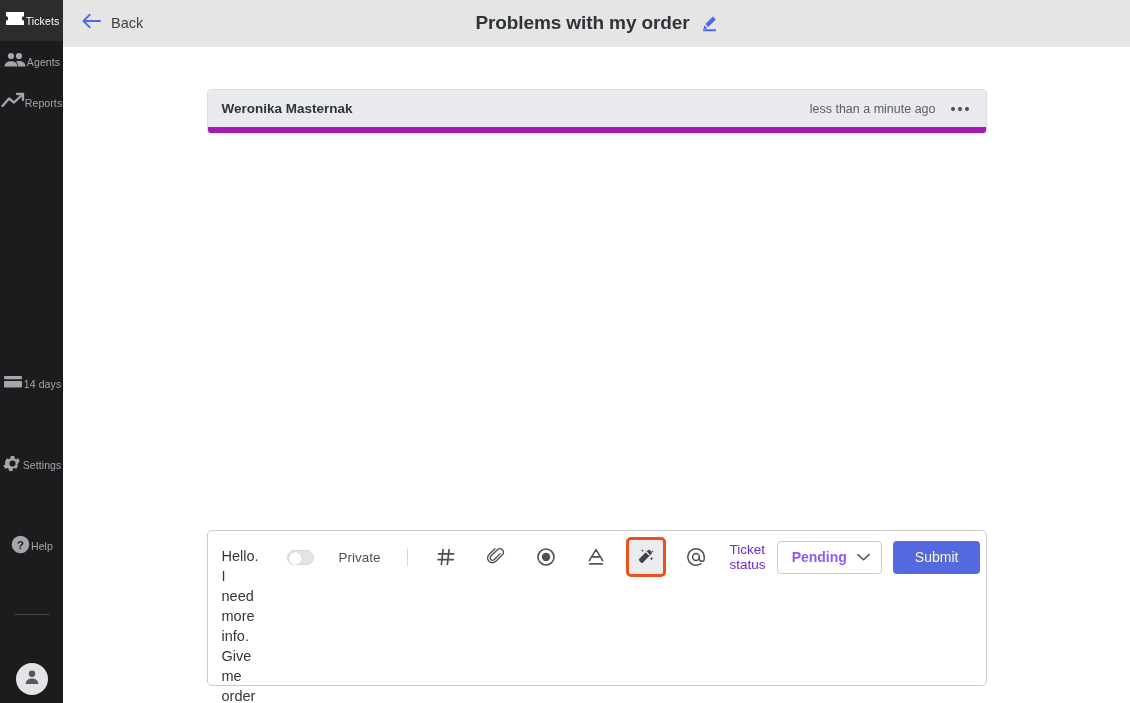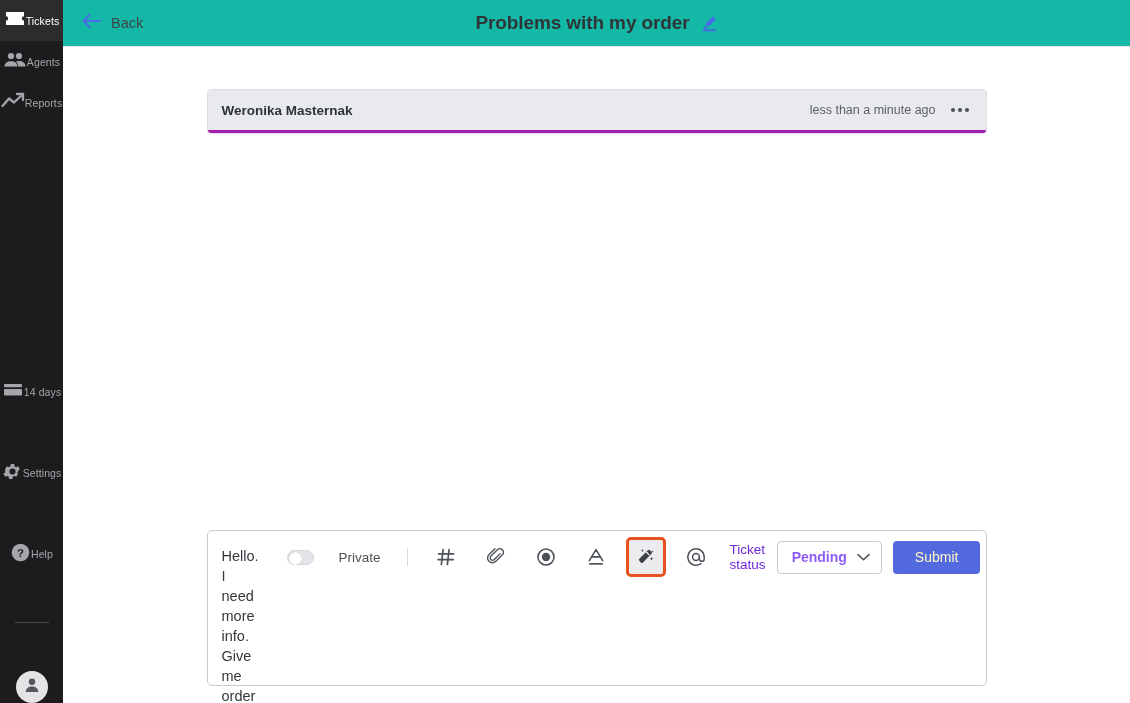--- a/index.html
+++ b/index.html
@@ -39,20 +39,21 @@
     font-size: 10.5px;
     color: #a5a6aa;
     letter-spacing: .1px;
     line-height: 1;
   }
   .nav-item.active .lbl { color: #ffffff; }
   .nav-bottom {
     position: absolute;
     bottom: 0; left: 0; width: 100%;
     display: flex; flex-direction: column; align-items: center;
+    padding-bottom: 8px;
     gap: 40px;
   }
   .nav-divider {
     width: 34px; height: 1px; background: #4a4a4d;
     margin: 8px 0 6px 0;
   }
   .avatar {
     width: 32px; height: 32px; border-radius: 50%;
     background: #e4e4e6;
     display: flex; align-items: center; justify-content: center;
@@ -64,21 +65,21 @@
     flex: 1; height: 703px;
     display: flex; flex-direction: column;
     background: #ffffff;
     position: relative;
   }
   .topbar {
     height: 47px; flex: 0 0 47px;
     border-bottom: 1px solid #e6e7ea;
     display: flex; align-items: center;
     position: relative;
-    background: #14b8a6;
+    background: #e5e5e5;
   }
   .back-btn {
     display: flex; align-items: center; gap: 9px;
     margin-left: 18px; cursor: pointer;
   }
   .back-label { font-size: 14.5px; color: #3e4348; }
   .ticket-title-wrap {
     position: absolute; left: 0; right: 0;
     display: flex; align-items: center; justify-content: center;
     gap: 11px; pointer-events: none;
@@ -102,21 +103,21 @@
     border: 1px solid #dcdde2;
     border-radius: 4px;
     background: #fff;
     overflow: hidden;
   }
   .msg-head {
     background: #e9eaee;
     height: 43px;
     display: flex; align-items: center;
     padding: 0 15px 0 14px;
-    border-bottom: 3px solid #a21caf;
+    border-bottom: 6px solid #a21caf;
   }
   .msg-author { font-size: 13.5px; font-weight: bold; color: #2f3438; }
   .msg-meta { margin-left: auto; display: flex; align-items: center; gap: 13px; }
   .msg-time { font-size: 12.5px; color: #5c6066; }
   .msg-dots { display: flex; gap: 3px; cursor: pointer; padding: 4px 2px; }
   .msg-dots i { width: 4px; height: 4px; border-radius: 50%; background: #4a4f55; display: block; }
   .msg-body { padding: 16px 14px 17px 14px; }
   .msg-line {
     font-size: 14px; color: #33383d;
     line-height: 22px; white-space: pre;

